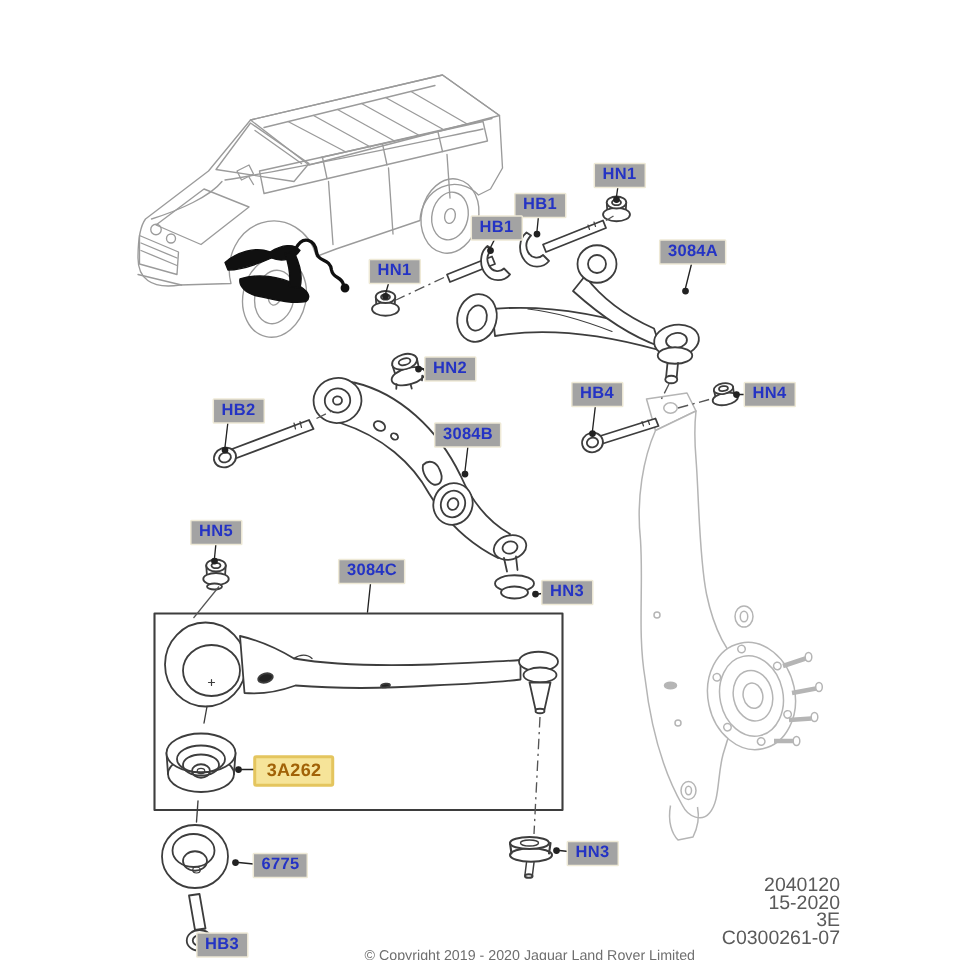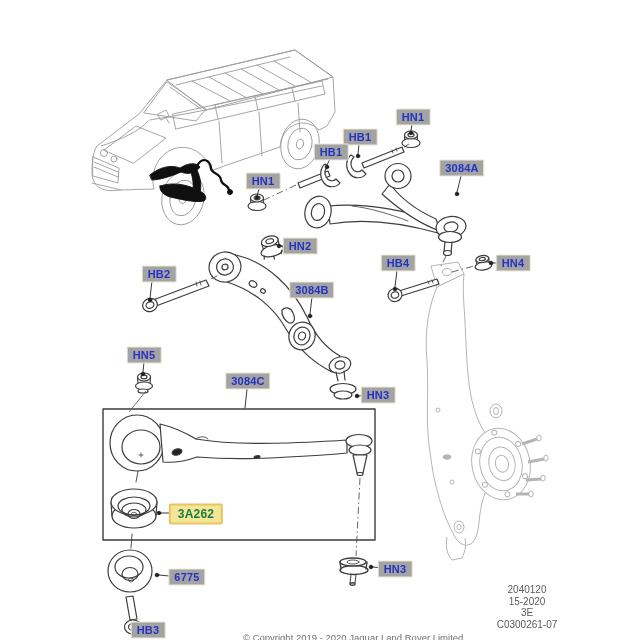--- a/index.html
+++ b/index.html
@@ -6,26 +6,26 @@
   .stage{position:relative;width:640px;height:640px;background:#ffffff;overflow:hidden;
          font-family:"Liberation Sans",sans-serif;}
   .art{position:absolute;left:0;top:0;}
   .callout{
     position:absolute;transform:translate(-50%,-50%);
     font-size:11px;font-weight:bold;color:#2433c4;letter-spacing:0.2px;
     background:#a3a3a3;border:1px solid #eee9d6;border-radius:1px;
     padding:2px 5px;white-space:nowrap;line-height:11px;cursor:pointer;
   }
   .callout.hl{
-    font-size:12px;color:#15803d;background:#f6e499;border:2px solid #e4c55e;
+    font-size:12px;color:#a16207;background:#f6e499;border:2px solid #e4c55e;
     padding:3px 7px;border-radius:2px;
   }
   .refblock{
-    position:absolute;left:472px;top:584px;width:110px;text-align:center;
-    font-size:10px;color:#5a5a5a;line-height:11.5px;
+    position:absolute;left:450px;top:584px;width:110px;text-align:right;
+    font-size:13px;color:#5a5a5a;line-height:11.5px;
   }
   .copyright{
     position:absolute;left:243px;top:632px;font-size:9.5px;color:#6f6f6f;white-space:nowrap;
   }
 </style>
 </head>
 <body>
 
 <div class="stage">
 

